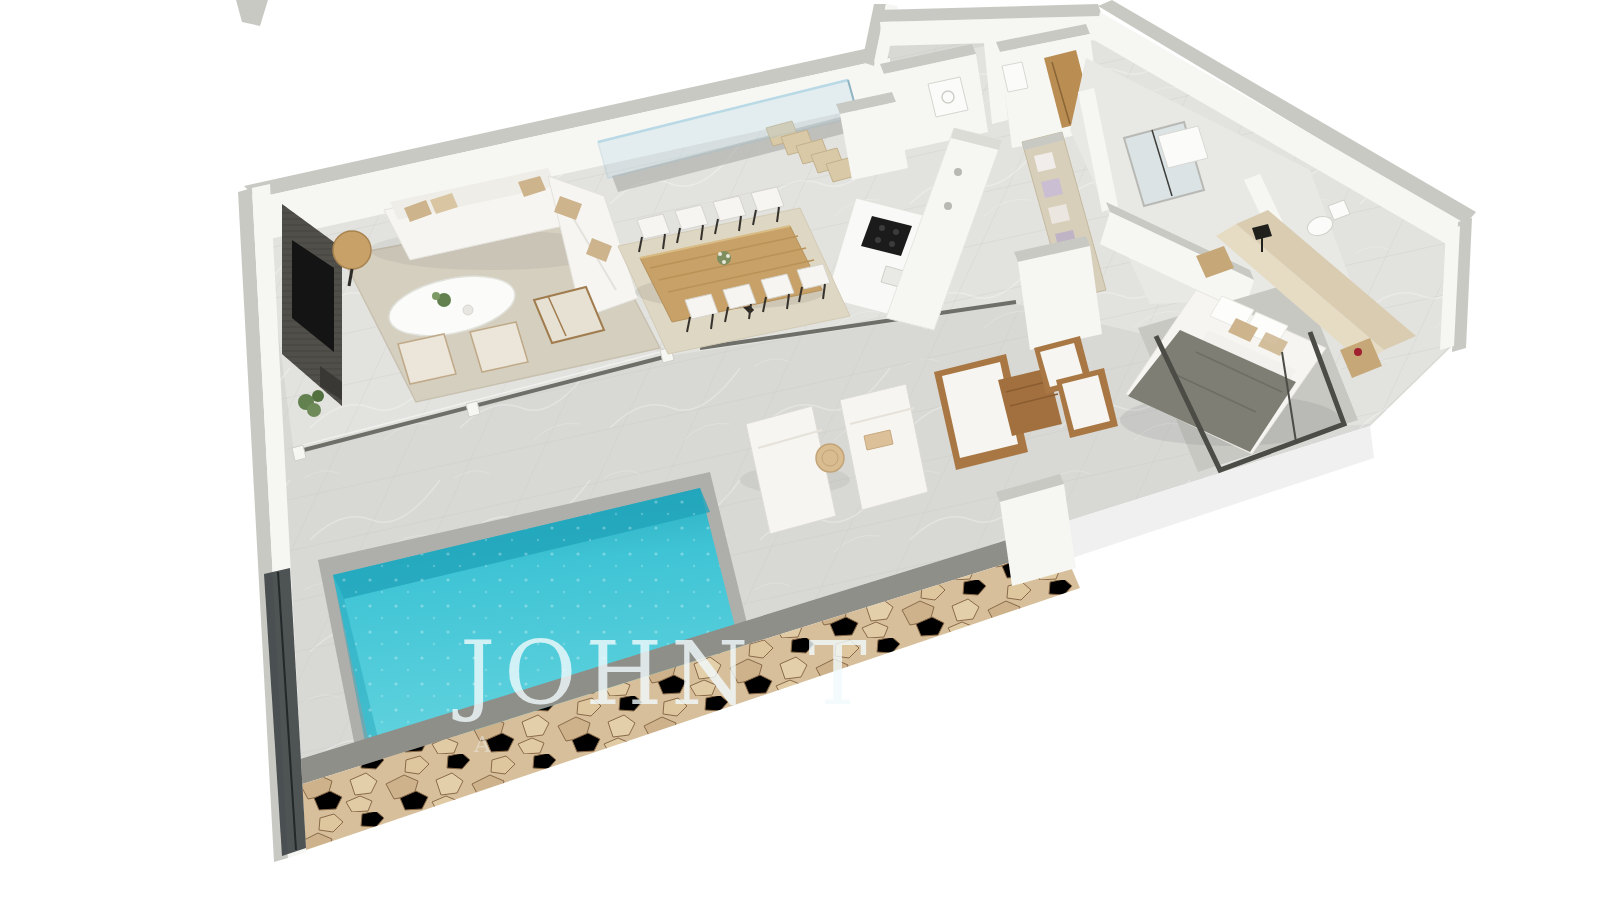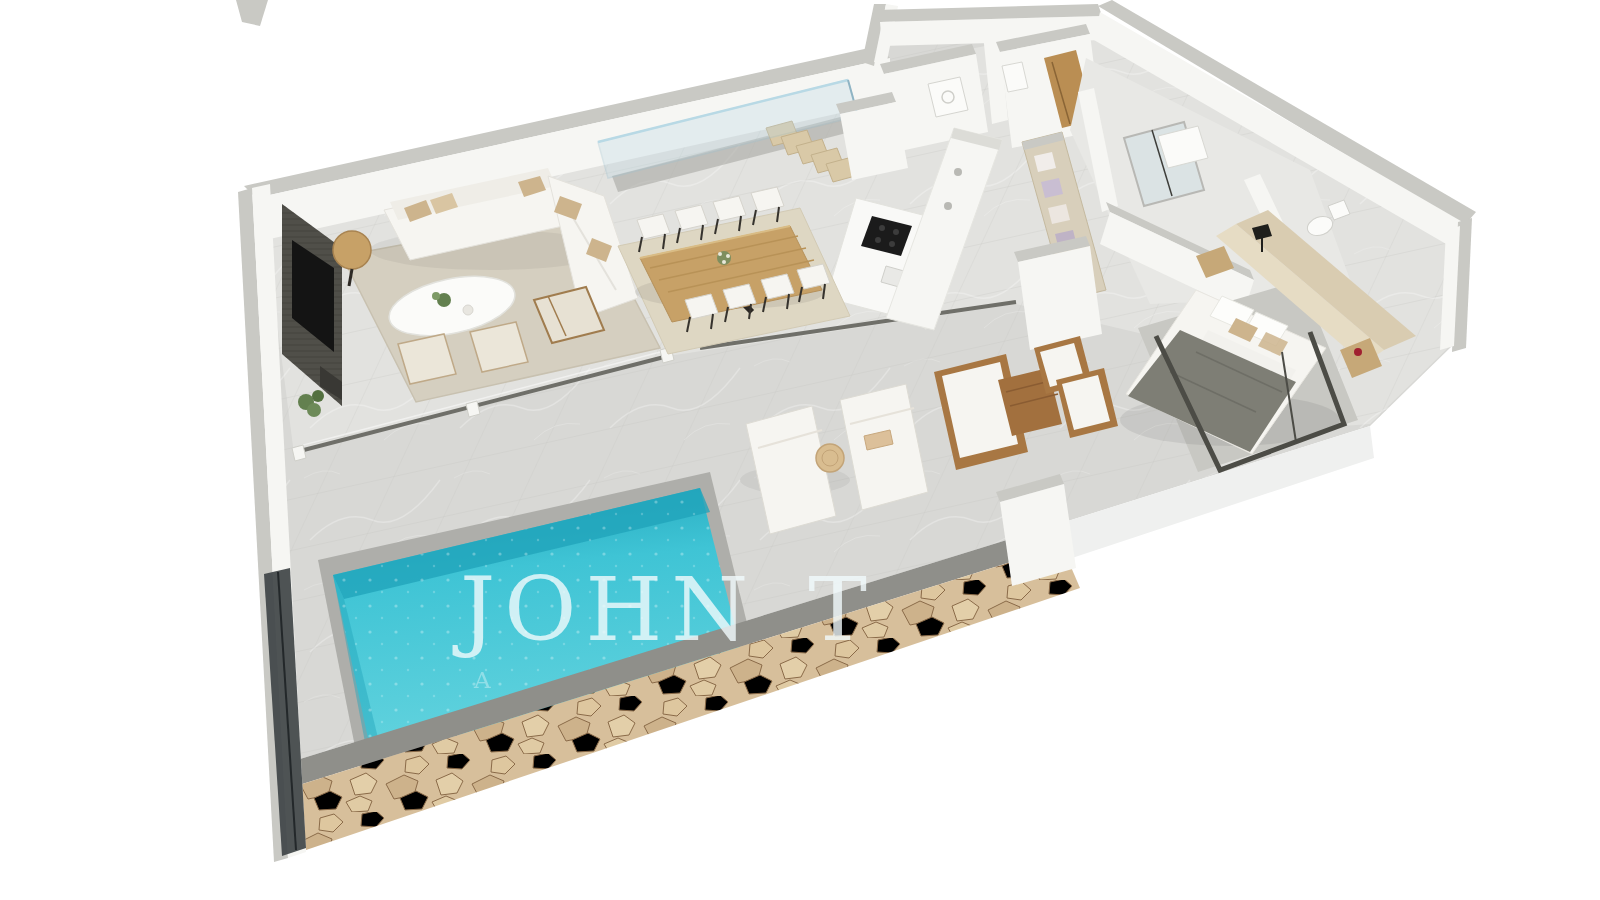--- a/index.html
+++ b/index.html
@@ -1,18 +1,18 @@
 <!DOCTYPE html>
 <html style="--bg: #ffffff; --floor: #d8d8d5; --interiorFloor: #e2e2df; --tileLine: #c4c4c0; --wallFace: #f6f6f3; --wallCap: #c9c9c4; --fascia: #eff0ef; --coping: #8f8f8a; --stone: #d7bf9b; --stoneCrack: #8a6a48; --poolLight: #63d3de; --pool: #3fc4d5; --poolDeep: #21a4ba; --rugLiving: #d5cfc0; --rugDining: #ded7c3; --rugBedroom: #c8c8c3; --woodTable: #c7a167; --outdoorWood: #a87743; --charcoal: #504f49; --tv: #141414; --cushion: #f6f5f1; --pillowTan: #cdb48d; --headboard: #d9ccb1; --blanket: #7e7e75; --doorWood: #ba8e53; --glassLine: #6f6f69; --glassFill: #bdd8e4; --basin: #fbfbf9; --greenery: #63804f; --flowerRed: #a02030; --watermark: #f2fbfd;"><head>
 <meta charset="utf-8">
 <style>
   html,body{margin:0;padding:0;background:#ffffff;}
   .stage{position:relative;width:1600px;height:900px;background:var(--bg,#fff);overflow:hidden;font-family:"Liberation Sans",sans-serif;}
   .stage svg{position:absolute;left:0;top:0;}
-  .wm{position:absolute;left:460px;top:558px;pointer-events:none;}
+  .wm{position:absolute;left:460px;top:622px;pointer-events:none;}
   .wm-title{font-family:"DejaVu Serif","Liberation Serif",serif;font-size:88px;letter-spacing:9px;word-spacing:14px;color:var(--watermark,#fff);opacity:.8;white-space:nowrap;}
   .wm-tagline{font-family:"DejaVu Serif","Liberation Serif",serif;font-size:23px;letter-spacing:.55em;color:var(--watermark,#fff);opacity:.38;margin-top:6px;margin-left:14px;}
 </style>
 </head>
 <body>
 
 <div class="stage">
 <svg width="1600" height="900" viewBox="0 0 1600 900">
   <defs>
     <pattern id="pat-gridA" width="110" height="50" patternUnits="userSpaceOnUse" patternTransform="rotate(-12.5)">

